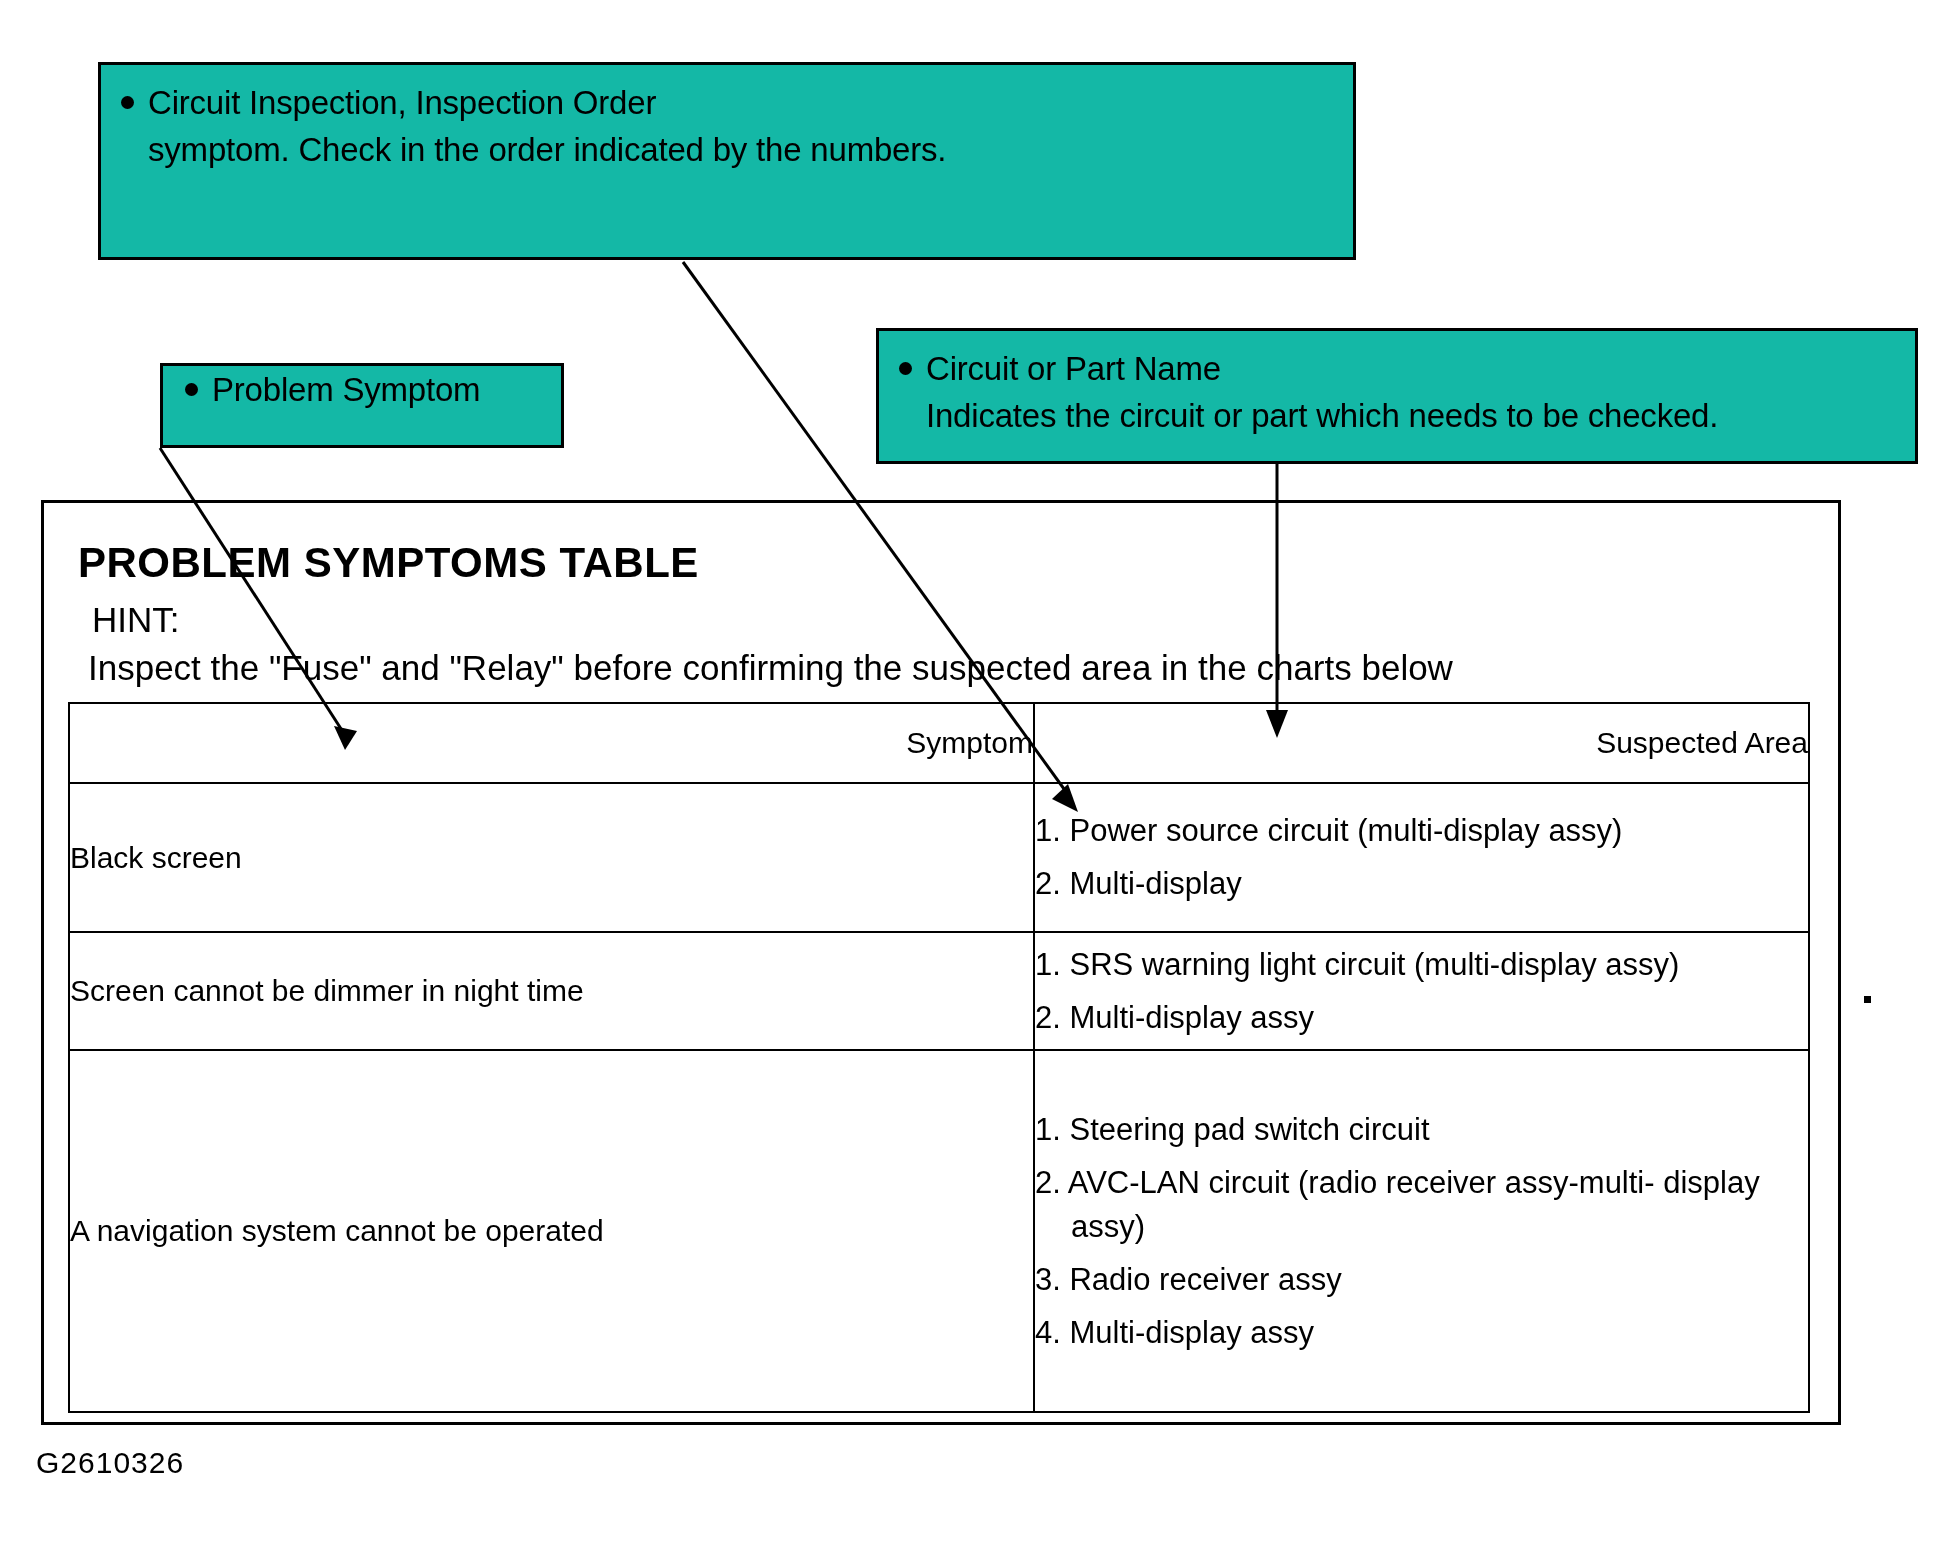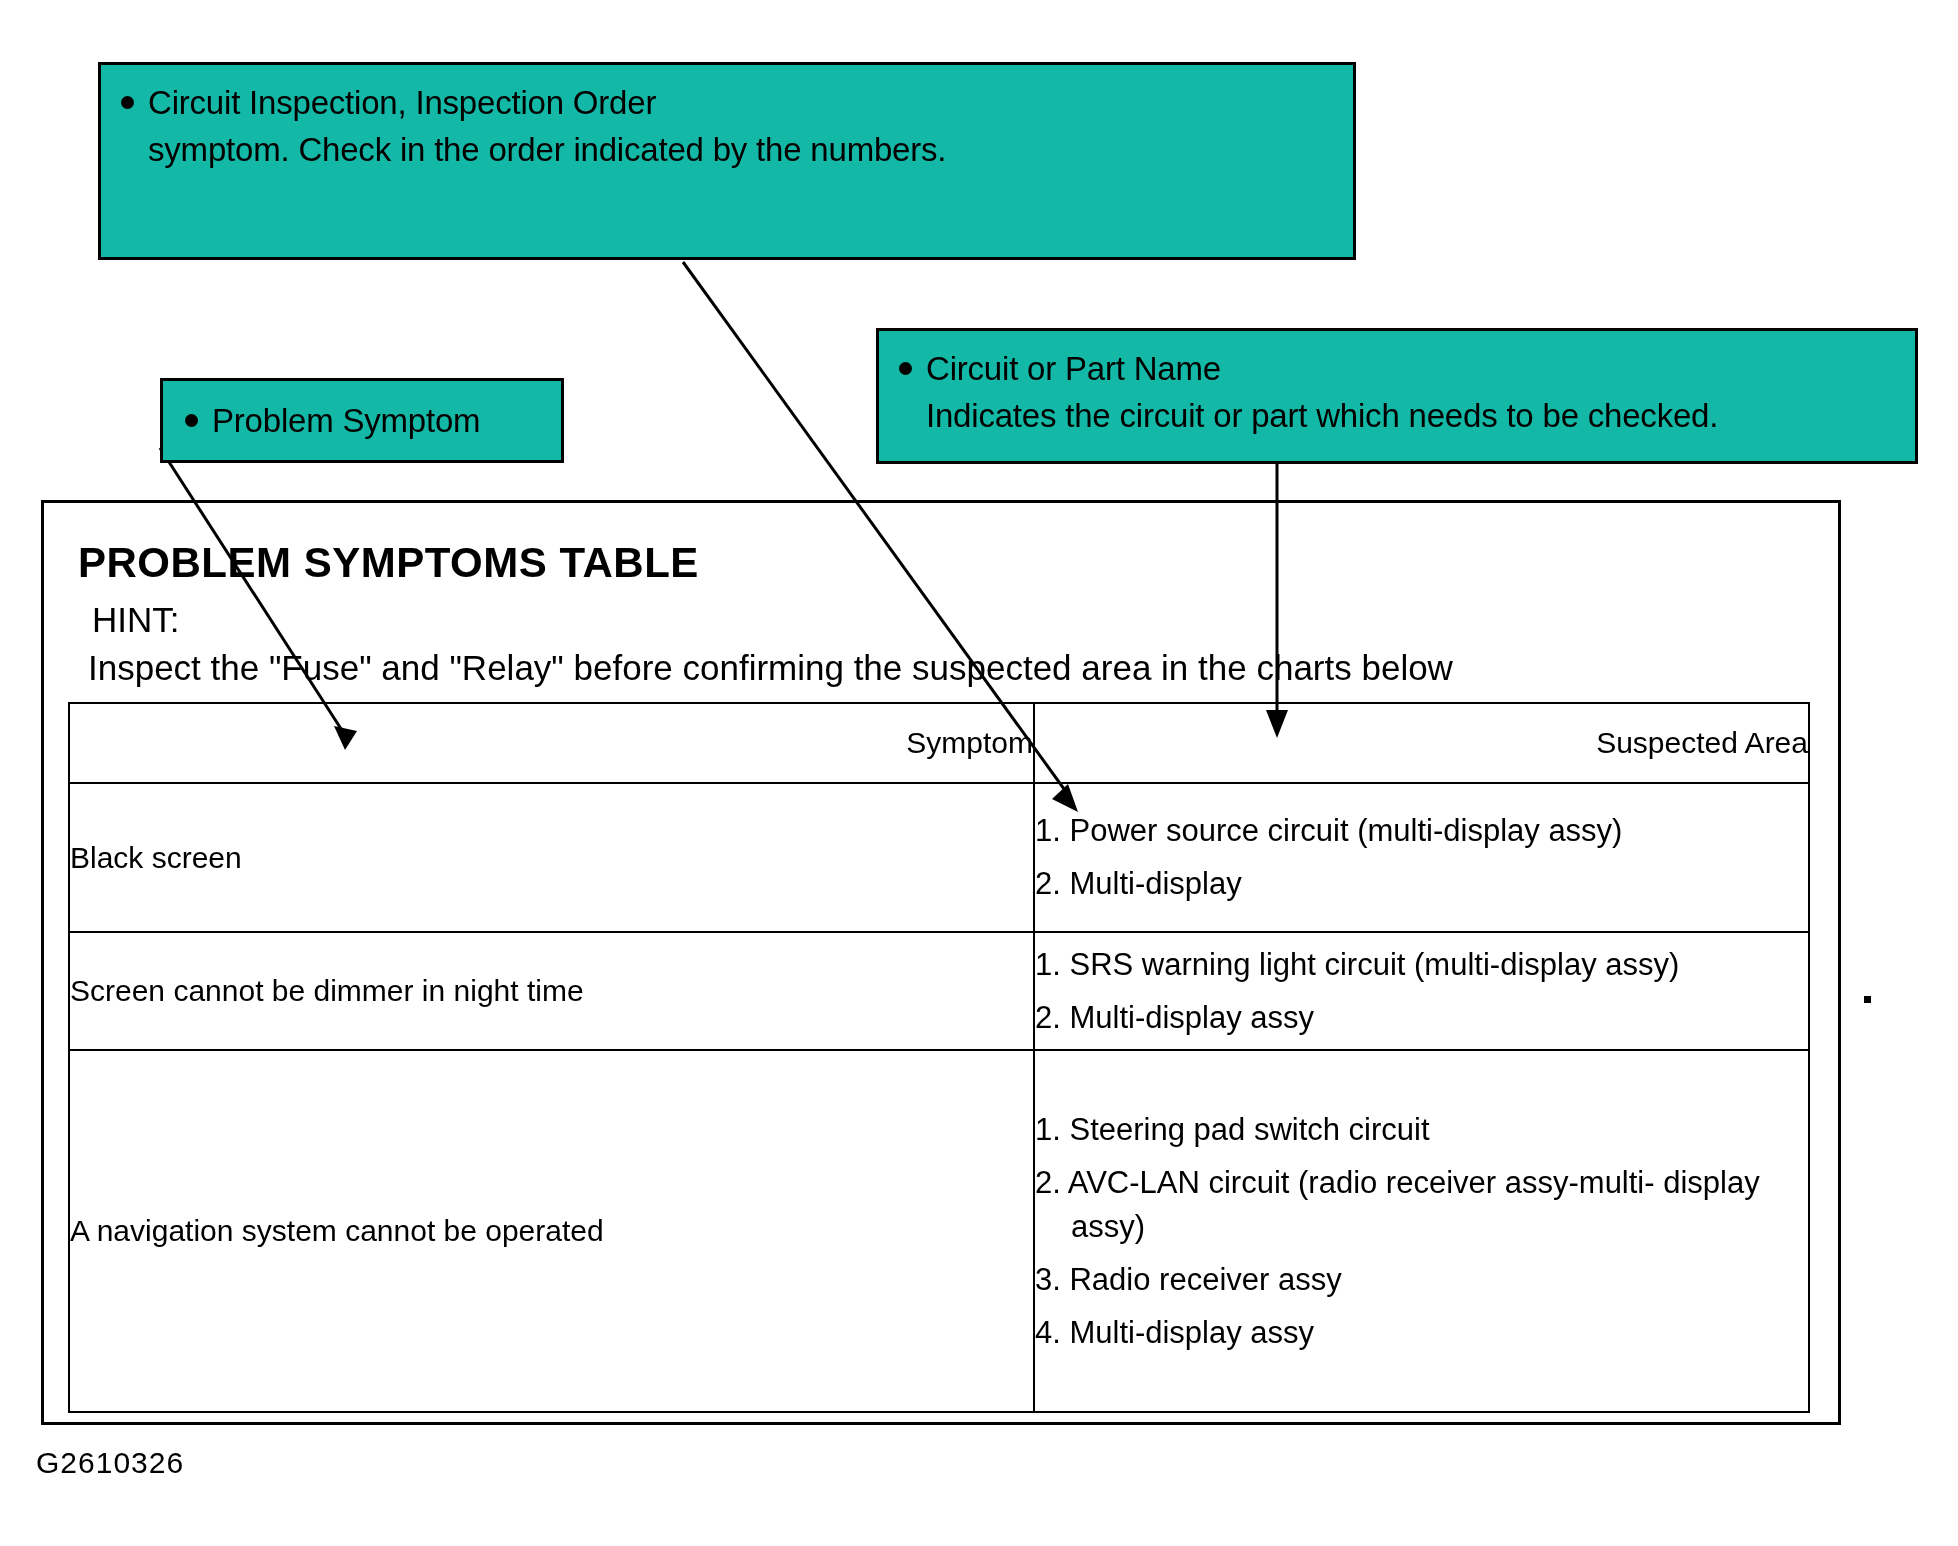--- a/index.html
+++ b/index.html
@@ -55,26 +55,25 @@
   #callout-inspection-order {
     left: 98px;
     top: 62px;
     width: 1258px;
     height: 198px;
   }
   #callout-inspection-order .indent { padding-left: 27px; }
 
   #callout-problem-symptom {
     left: 160px;
-    top: 378px;
+    top: 363px;
     width: 404px;
     height: 85px;
     padding: 0;
     display: flex;
-    align-items: center;
   }
   #callout-problem-symptom .inner {
     display: flex;
     align-items: baseline;
     padding-left: 22px;
   }
 
   #callout-circuit-part-name {
     left: 876px;
     top: 328px;

